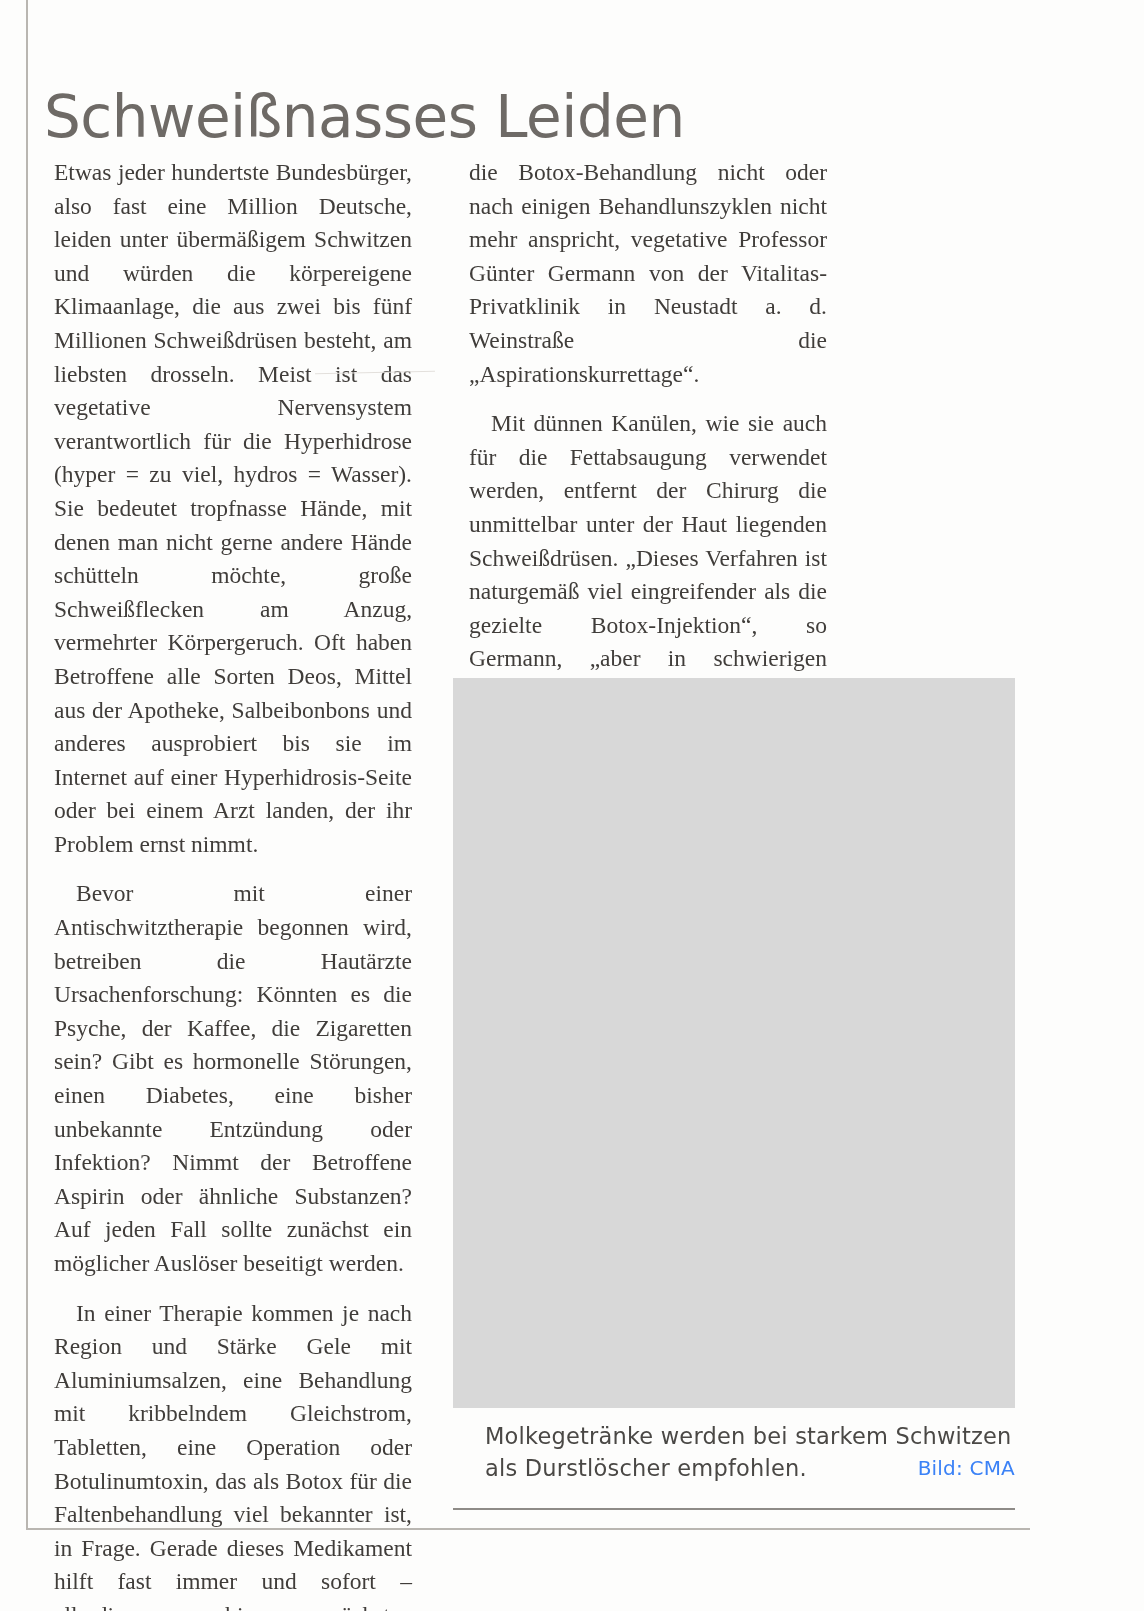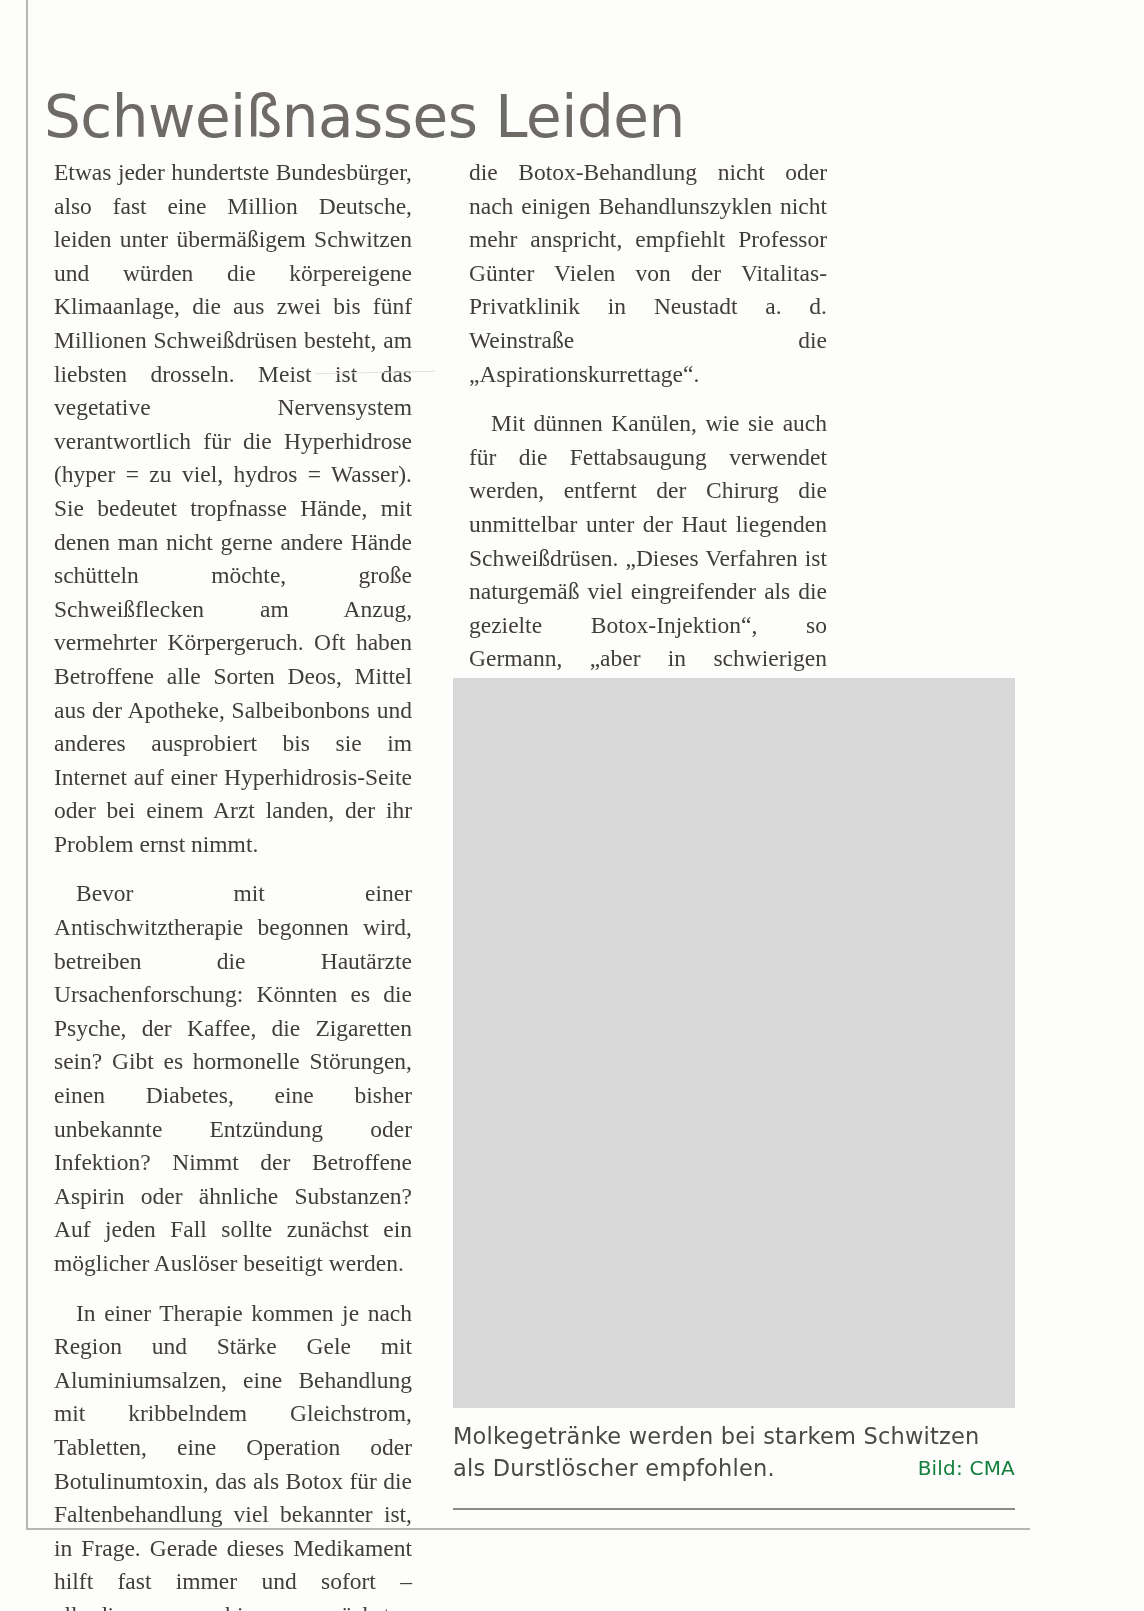--- a/index.html
+++ b/index.html
@@ -86,28 +86,29 @@
     width: 562px;
     font-family: "DejaVu Sans", sans-serif;
     font-size: 22.5px;
     line-height: 32px;
     color: #4a4845;
     letter-spacing: 0.2px;
   }
   .caption-row {
     display: block;
     position: relative;
+    margin-left: 32px;
   }
   .credit {
     position: absolute;
     right: 0;
     top: 32px;
     font-family: "DejaVu Sans", sans-serif;
     font-size: 20px;
-    color: #15803d;
+    color: #3b82f6;
   }
   .caption-rule {
     position: absolute;
     left: 453px;
     top: 1508px;
     width: 562px;
     height: 2px;
     background: #8e8b87;
   }
   .bottom-rule {
@@ -156,21 +157,21 @@
 
   <div class="columns">
 
     <div class="col col-left">
       <p>Etwas jeder hundertste Bundesbürger, also fast eine Million Deutsche, leiden unter übermäßigem Schwitzen und würden die körpereigene Klimaanlage, die aus zwei bis fünf Millionen Schweißdrüsen besteht, am liebsten drosseln. Meist ist das vegetative Nervensystem verantwortlich für die Hyperhidrose (hyper = zu viel, hydros = Wasser). Sie bedeutet tropfnasse Hände, mit denen man nicht gerne andere Hände schütteln möchte, große Schweißflecken am Anzug, vermehrter Körpergeruch. Oft haben Betroffene alle Sorten Deos, Mittel aus der Apotheke, Salbeibonbons und anderes ausprobiert bis sie im Internet auf einer Hyperhidrosis-Seite oder bei einem Arzt landen, der ihr Problem ernst nimmt.</p>
       <p>Bevor mit einer Antischwitztherapie begonnen wird, betreiben die Hautärzte Ursachenforschung: Könnten es die Psyche, der Kaffee, die Zigaretten sein? Gibt es hormonelle Störungen, einen Diabetes, eine bisher unbekannte Entzündung oder Infektion? Nimmt der Betroffene Aspirin oder ähnliche Substanzen? Auf jeden Fall sollte zunächst ein möglicher Auslöser beseitigt werden.</p>
       <p>In einer Therapie kommen je nach Region und Stärke Gele mit Aluminiumsalzen, eine Behandlung mit kribbelndem Gleichstrom, Tabletten, eine Operation oder Botulinumtoxin, das als Botox für die Faltenbehandlung viel bekannter ist, in Frage. Gerade dieses Medikament hilft fast immer und sofort – allerdings nur bis zur nächsten Spritze in sechs Monaten. „Das Mittel ist nicht billig“, sagt der Stuttgarter Hautarzt Dr. Heiko Grimme. Vielen Betroffenen in seiner Praxis sei dies aber völlig egal: „Für eine Zeit ohne Schweißfluten wären sie bereit, viel mehr auszugeben.“ Wenn das vermehrte Schwitzen auf</p>
     </div>
 
     <div class="col col-right">
-      <p>die Botox-Behandlung nicht oder nach einigen Behandlunszyklen nicht mehr anspricht, empfiehlt Professor Günter Vielen von der Vitalitas-Privatklinik in Neustadt a. d. Weinstraße die „Aspirationskurrettage“.</p>
+      <p>die Botox-Behandlung nicht oder nach einigen Behandlunszyklen nicht mehr anspricht, vegetative Professor Günter Germann von der Vitalitas-Privatklinik in Neustadt a. d. Weinstraße die „Aspirationskurrettage“.</p>
       <p>Mit dünnen Kanülen, wie sie auch für die Fettabsaugung verwendet werden, entfernt der Chirurg die unmittelbar unter der Haut liegenden Schweißdrüsen. „Dieses Verfahren ist naturgemäß viel eingreifender als die gezielte Botox-Injektion“, so Germann, „aber in schwierigen Fällen ein Erfolg versprechendes Verfahren.“</p>
     </div>
 
   </div>
 
   <div class="scan-fold"></div>
 
   <div class="photo"></div>
 
   <div class="caption">

